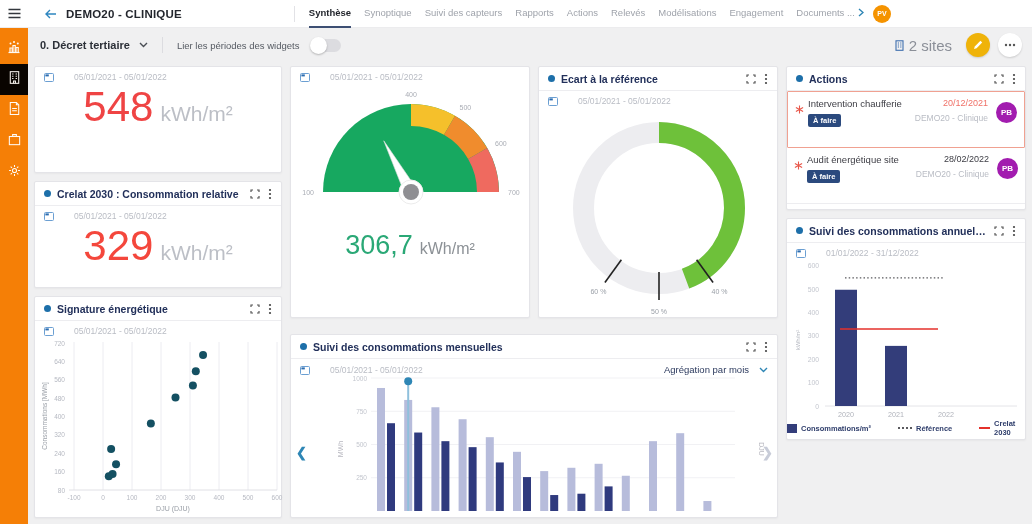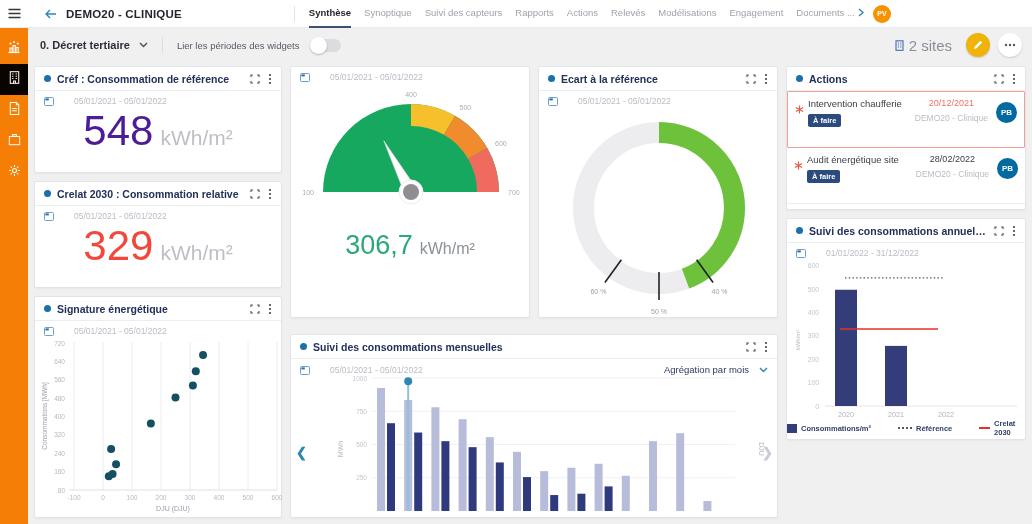--- a/index.html
+++ b/index.html
@@ -45,21 +45,21 @@
   .canvas{position:absolute;left:0;top:34px;right:0;bottom:0}
   .card{position:absolute;background:#fff;border:1px solid #e4e4e8;border-radius:2px;box-shadow:0 1px 2px rgba(0,0,0,.04)}
   .card-head{height:24px;display:flex;align-items:center;gap:6px;padding:0 9px;border-bottom:1px solid #ededf0}
   .dot{width:7px;height:7px;border-radius:50%;background:#1d6fa9;flex:none}
   .card-title{flex:1;font-size:10.5px;font-weight:bold;color:#22305a;white-space:nowrap;overflow:hidden;text-overflow:ellipsis}
   .head-ic{display:flex;align-items:center;cursor:pointer;flex:none}
   .head-ic.kebab{margin-left:2px}
   .period{display:flex;align-items:center;gap:20px;padding:5px 9px 2px}
   .period-text{font-size:8.5px;color:#b9bcc4}
   .kpi{height:58px;display:flex;align-items:baseline;justify-content:center;gap:7px;margin-top:2px}
-  .kpi-value{font-size:42px;color:#4c1d95;line-height:1}
+  .kpi-value{font-size:42px;color:#ef4444;line-height:1}
   .kpi-value.red{color:#f4473c}
   .kpi-unit{font-size:21px;color:#bcbfc6}
   .gauge-value{display:flex;align-items:baseline;justify-content:center;gap:7px;margin-top:14px}
   .gauge-value .v{font-size:27px;color:#2aa876}
   .gauge-value .u{font-size:16px;color:#8c9196}
   .donut-wrap{position:relative}
   .donut-center{position:absolute;left:0;top:88px;width:100%;display:flex;align-items:baseline;justify-content:center;gap:2px;pointer-events:none}
   .donut-center .v{font-size:30px;color:#6ec13a}
   .donut-center .u{font-size:14px;color:#a8a8b0}
 
@@ -71,25 +71,25 @@
   .nav-left{left:5px;color:#2e86b5}
   .nav-right{right:4px;color:#c8ccd8}
 
   
   .action-row{display:flex;align-items:flex-start;padding:6px 7px 20px;border-bottom:1px solid #ededf0}
   .action-row.hl{border:1px solid #f0a191;border-radius:1px}
   .a-ico{margin:2px 4px 0 0;flex:none}
   .a-main{flex:1;min-width:0}
   .a-title{font-size:9.5px;color:#3d3d44}
   .a-badge{display:inline-block;margin-top:4px;background:#2b4a7e;color:#fff;font-size:7.5px;font-weight:bold;padding:2px 5px;border-radius:2px}
-  .a-right{text-align:center;margin-right:8px}
+  .a-right{text-align:right;margin-right:8px}
   .a-date{font-size:9px;color:#3d3d44}
   .a-date.red{color:#f07168}
   .a-site{font-size:8.5px;color:#b9bcc4;margin-top:5px}
-  .a-avatar{width:21px;height:21px;border-radius:50%;background:#0369a1;color:#fff;font-size:8px;font-weight:bold;display:flex;align-items:center;justify-content:center;align-self:center;flex:none}
+  .a-avatar{width:21px;height:21px;border-radius:50%;background:#a21caf;color:#fff;font-size:8px;font-weight:bold;display:flex;align-items:center;justify-content:center;align-self:center;flex:none}
 
   
   .legend{display:flex;align-items:center;justify-content:center;gap:27px;margin-top:1px}
   .legend .item{display:flex;align-items:center;gap:4px;font-size:7.5px;color:#2e3d6b;font-weight:bold}
   .sw-bar{width:10px;height:9px;background:#333d7a}
   .sw-dot{width:14px;height:0;border-top:2px dotted #5a5a5e}
   .sw-line{width:14px;height:2px;background:#e4312b}
 </style>
 </head>
 <body>
@@ -203,36 +203,20 @@
           <circle cx="2" cy="2" r="1.2" fill="#555"></circle>
           <circle cx="6" cy="2" r="1.2" fill="#555"></circle>
           <circle cx="10" cy="2" r="1.2" fill="#555"></circle>
         </svg>
     </button>
   </div>
 
   <section class="canvas">
 
     <div class="card" style="left:6px;top:4px;width:248px;height:107px">
-      <div class="card-head">
-        <span class="dot"></span>
-        <span class="card-title">Créf : Consommation de référence</span>
-        <span class="head-ic">
-            <svg width="10" height="10" viewBox="0 0 10 10">
-              <path d="M1 3V1h2M7 1h2v2M9 7v2H7M3 9H1V7" fill="none" stroke="#555" stroke-width="1.2"></path>
-            </svg>
-          </span>
-        <span class="head-ic kebab">
-            <svg width="4" height="12" viewBox="0 0 4 12">
-              <circle cx="2" cy="2" r="1.1" fill="#444"></circle>
-              <circle cx="2" cy="6" r="1.1" fill="#444"></circle>
-              <circle cx="2" cy="10" r="1.1" fill="#444"></circle>
-            </svg>
-          </span>
-      </div>
       <div class="period">
         <svg width="10" height="10" viewBox="0 0 10 10">
             <rect x="0.5" y="1.5" width="9" height="8" rx="1" fill="none" stroke="#6b9fd2"></rect>
             <rect x="1.4" y="2.4" width="3.4" height="2" fill="#2b6cb0"></rect>
           </svg>
         <span class="period-text">05/01/2021 - 05/01/2022</span>
       </div>
       <div class="kpi">
         <span class="kpi-value">548</span>
         <span class="kpi-unit">kWh/m²</span>

